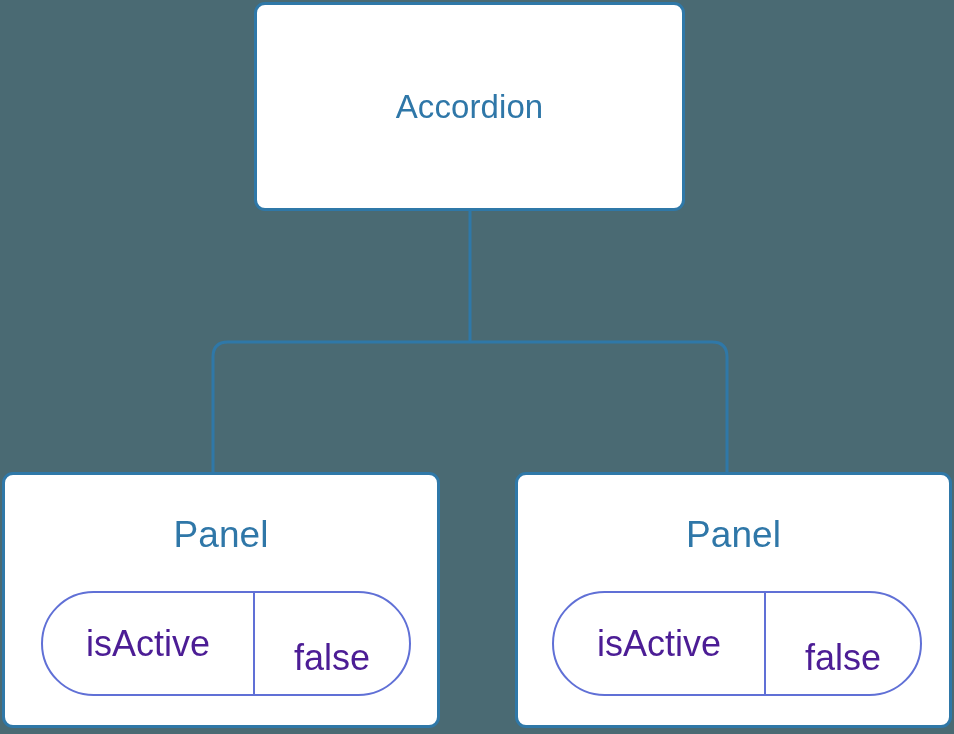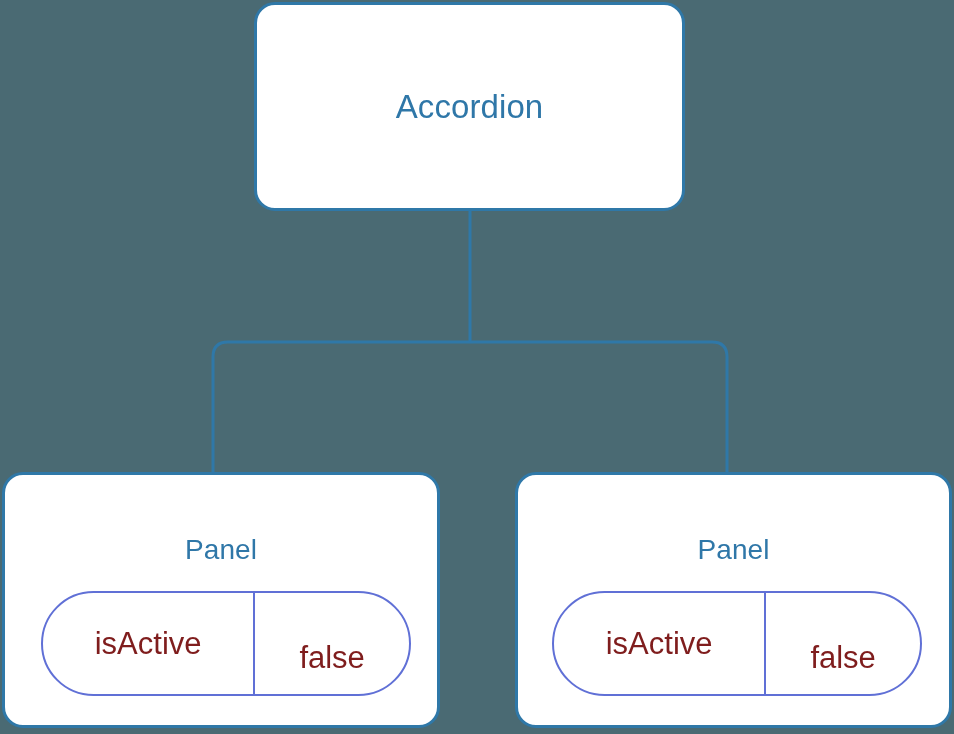--- a/index.html
+++ b/index.html
@@ -27,21 +27,21 @@
     width: 954px;
     height: 734px;
     pointer-events: none;
   }
 
   
   .node {
     position: absolute;
     background: #ffffff;
     border: 3px solid #2f78a8;
-    border-radius: 21px;
+    border-radius: 11px;
     box-sizing: border-box;
     display: flex;
     flex-direction: column;
     align-items: center;
   }
   .node-root {
     left: 254px;
     top: 2px;
     width: 431px;
     height: 209px;
@@ -64,22 +64,21 @@
 
   .node-title {
     color: #2f77a8;
     font-size: 33px;
     line-height: 1;
     letter-spacing: 0.1px;
     white-space: nowrap;
   }
   .node-leaf-left .node-title,
   .node-leaf-right .node-title {
-    font-size: 28px;
-    margin-top: 20px;
+    font-size: 37px;
   }
 
   
   .prop-pill {
     position: absolute;
     top: 116px;
     height: 105px;
     border: 2px solid #6070d6;
     border-radius: 53px;
     box-sizing: border-box;
@@ -93,22 +92,22 @@
   }
   .node-leaf-right .prop-pill {
     left: 34px;
     width: 370px;
   }
   .prop-key,
   .prop-val {
     display: flex;
     align-items: center;
     justify-content: center;
-    color: #7f1d1d;
-    font-size: 31px;
+    color: #4c1d95;
+    font-size: 36px;
     line-height: 1;
     white-space: nowrap;
     box-sizing: border-box;
   }
   .prop-key {
     width: 58%;
     border-right: 2px solid #6070d6;
   }
   .prop-val {
     width: 42%;

